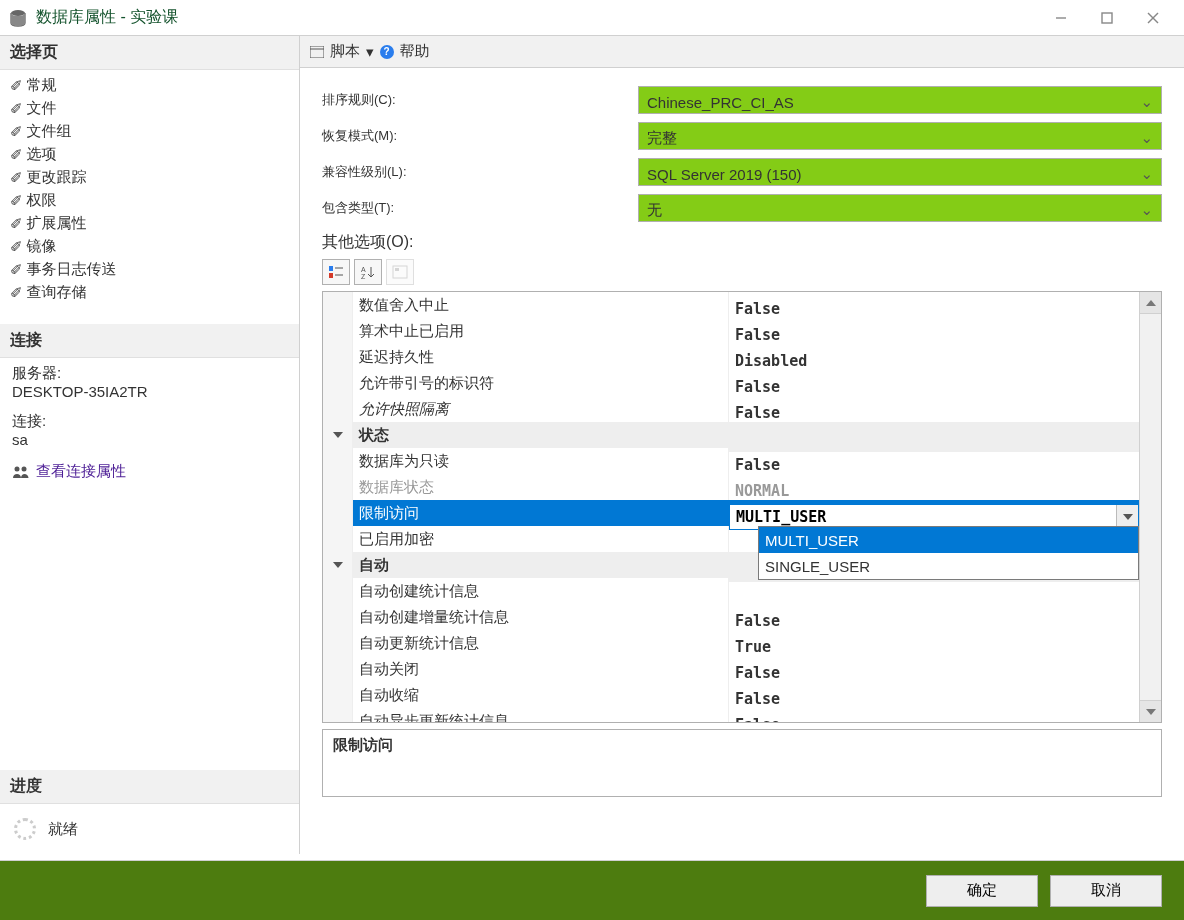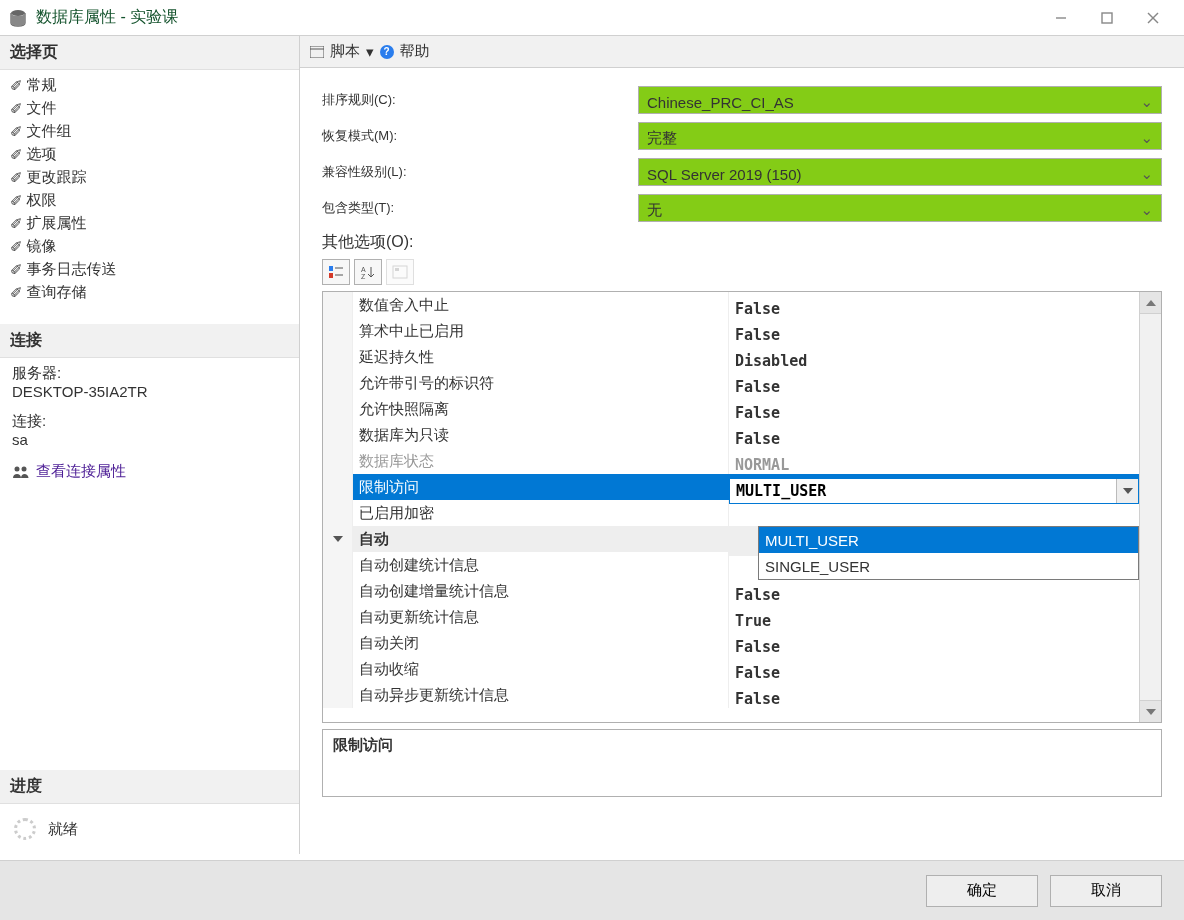--- a/index.html
+++ b/index.html
@@ -55,21 +55,21 @@
 .prop-row.selected .prop-label { border-right-color: #0178d4; }
 .prop-row.selected .prop-value { background: #fff; color: #000; border: 1px solid #0178d4; position: relative; }
 .dd-btn { position: absolute; right: 0; top: 0; bottom: 0; width: 22px; background: #eee; border-left: 1px solid #bbb; display: flex; align-items: center; justify-content: center; }
 
 .dropdown-list { position: absolute; left: 435px; top: 234px; right: 22px; background: #fff; border: 1px solid #7a7a7a; z-index: 10; font-family: Consolas, monospace; font-size: 15px; }
 .dropdown-list .opt { height: 26px; padding: 0 6px; display: flex; align-items: center; cursor: pointer; }
 .dropdown-list .opt.sel { background: #0178d4; color: #fff; }
 
 .desc-box { margin: 6px 22px 0 22px; border: 1px solid #b0b0b0; height: 68px; padding: 6px 10px; font-size: 15px; font-weight: bold; }
 
-.footer { position: absolute; left: 0; right: 0; bottom: 0; height: 60px; border-top: 1px solid #d0d0d0; display: flex; align-items: center; justify-content: flex-end; padding: 0 22px; gap: 12px; background:#e5e5e5; }
+.footer { position: absolute; left: 0; right: 0; bottom: 0; height: 60px; border-top: 1px solid #d0d0d0; display: flex; align-items: center; justify-content: flex-end; padding: 0 22px; gap: 12px; background:#4d7c0f; }
 .btn { width: 112px; height: 32px; background: #eeeeee; border: 1px solid #b0b0b0; font-size: 15px; cursor: pointer; }
 
 svg { display: block; }
 </style>
 </head>
 <body>
 
 <div class="titlebar">
   <span class="app-icon">
     <svg viewBox="0 0 20 20">
@@ -260,22 +260,31 @@
             <div class="prop-label" style="padding-left: 6px;">延迟持久性</div>
             <div class="prop-value">Disabled</div>
           </div>
           <div class="prop-row">
             <div class="prop-tree"></div>
             <div class="prop-label" style="padding-left: 6px;">允许带引号的标识符</div>
             <div class="prop-value">False</div>
           </div>
           <div class="prop-row">
             <div class="prop-tree"></div>
-            <div class="prop-label" style="padding-left: 6px;">允许快照隔离</div>
-            <div class="prop-value">False</div>
+            <div class="prop-label" style="padding-left: 6px; font-style: italic;">允许快照隔离</div>
+            <div class="prop-value">False</div>
+          </div>
+          <div class="prop-row group">
+            <div class="prop-tree">
+              <svg width="10" height="6">
+                <path d="M0 0L5 6L10 0" fill="#555"></path>
+              </svg>
+            </div>
+            <div class="prop-label" style="padding-left: 6px;">状态</div>
+            <div class="prop-value"></div>
           </div>
           <div class="prop-row">
             <div class="prop-tree"></div>
             <div class="prop-label" style="padding-left: 6px;">数据库为只读</div>
             <div class="prop-value">False</div>
           </div>
           <div class="prop-row disabled">
             <div class="prop-tree"></div>
             <div class="prop-label" style="padding-left: 6px;">数据库状态</div>
             <div class="prop-value">NORMAL</div>

